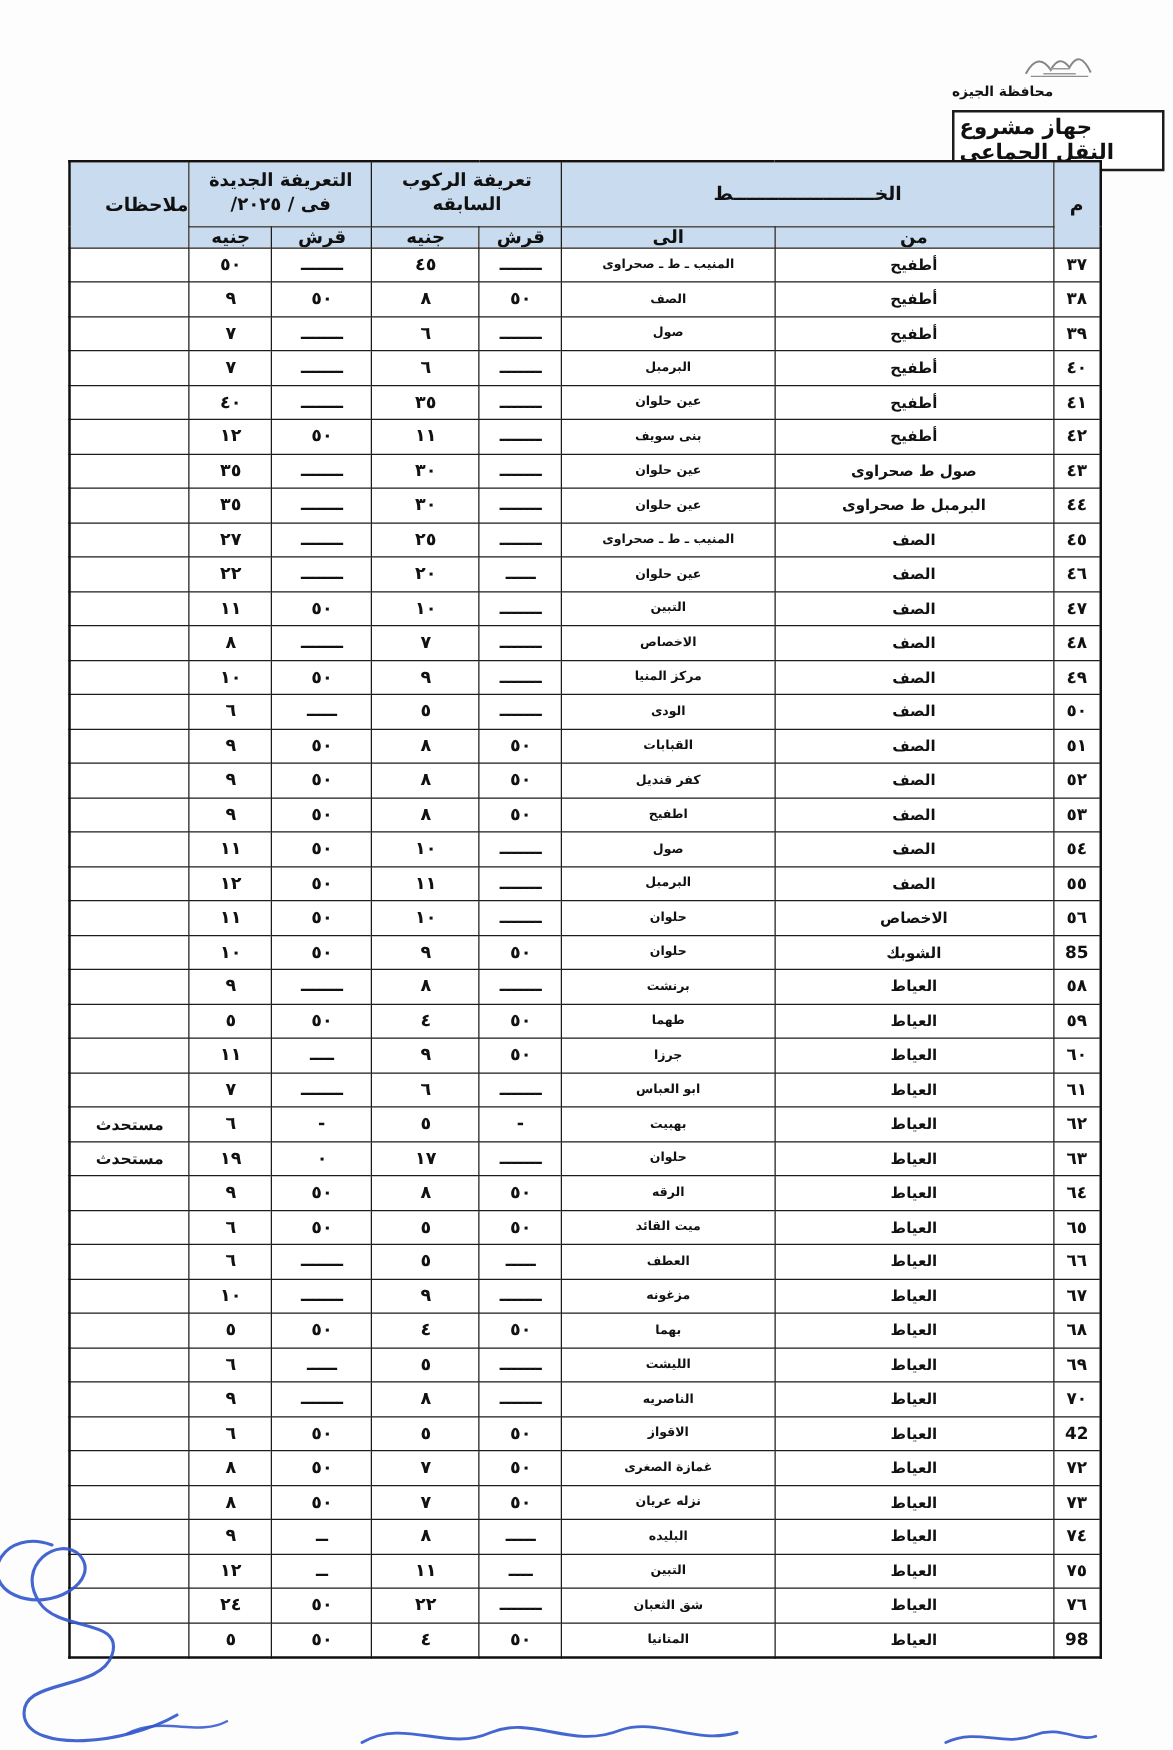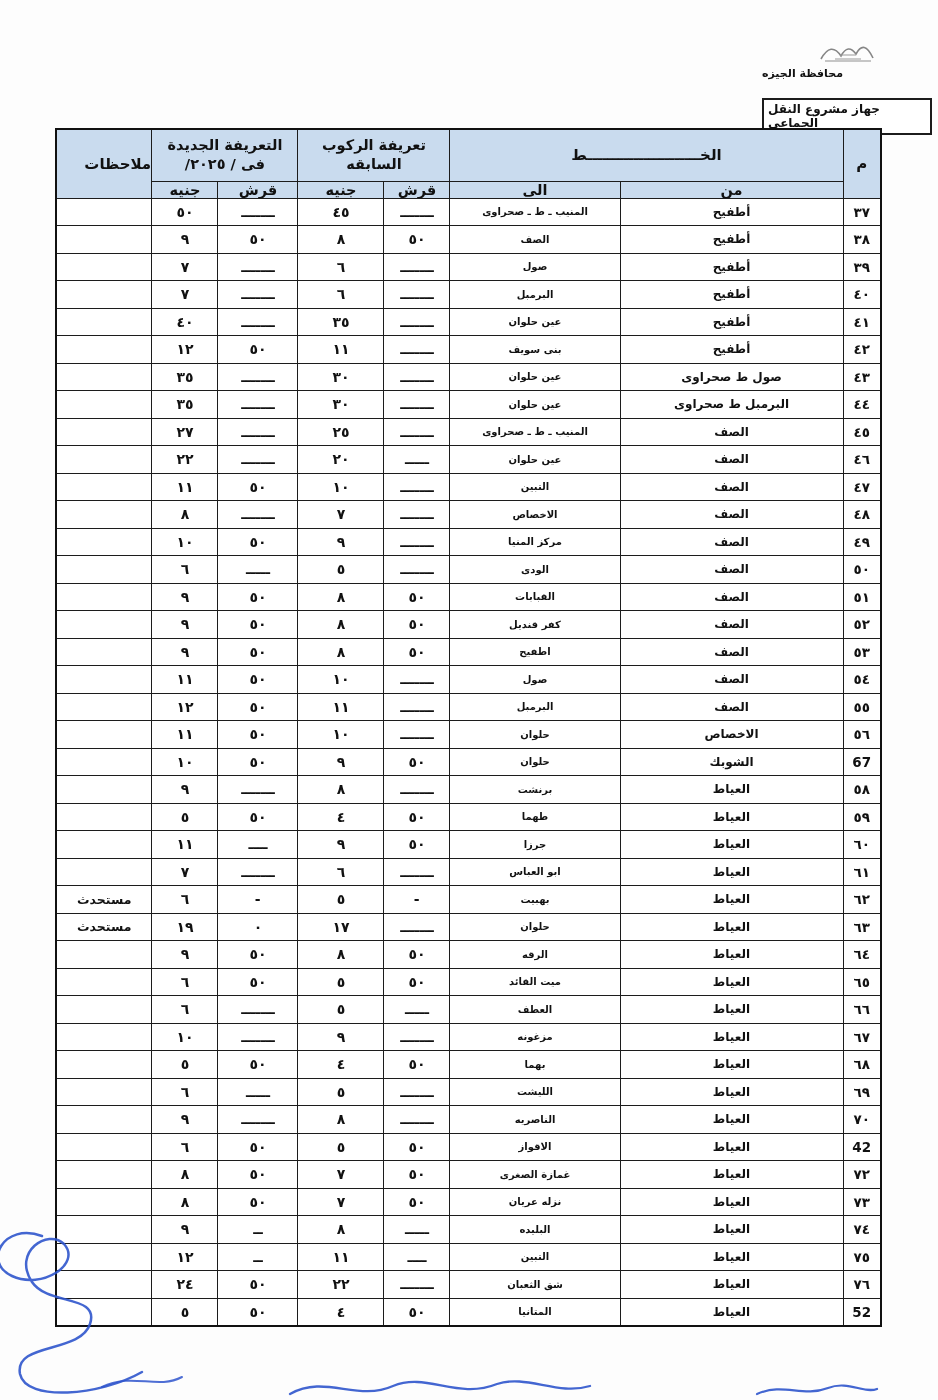--- a/index.html
+++ b/index.html
@@ -9,21 +9,21 @@
     background:#fdfdfd; color:#111;
     font-family:"DejaVu Sans", sans-serif;
     direction:rtl;
   }
   .page { position:absolute; inset:0; }
 
   
   .letterhead { position:absolute; top:34px; right:6px; width:170px; text-align:left; }
   .logo { height:32px; display:flex; justify-content:center; }
   .org1 { font-size:11px; font-weight:700; margin-top:1px; }
-  .org2 { font-size:12px; font-weight:700; border:2px solid #1c1c1c; padding:2px 4px 3px; margin-top:18px; background:#fff; }
+  .org2 { font-size:17px; font-weight:700; border:2px solid #1c1c1c; padding:2px 4px 3px; margin-top:8px; background:#fff; }
 
   
   table.fares {
     position:absolute; top:128px; right:56px; width:825px;
     border-collapse:collapse; table-layout:fixed; direction:rtl;
     background:#fff;
   }
   .fares th, .fares td {
     border:1px solid #1c1c1c;
     font-weight:700; text-align:center; vertical-align:middle;
@@ -295,21 +295,21 @@
           <td class="c-m">٥٦</td>
           <td class="c-from">الاخصاص</td>
           <td class="c-to">حلوان</td>
           <td class="c-prev_q">ـــــــ</td>
           <td class="c-prev_g">١٠</td>
           <td class="c-new_q">٥٠</td>
           <td class="c-new_g">١١</td>
           <td class="c-notes"></td>
         </tr>
         <tr>
-          <td class="c-m">67</td>
+          <td class="c-m">85</td>
           <td class="c-from">الشوبك</td>
           <td class="c-to">حلوان</td>
           <td class="c-prev_q">٥٠</td>
           <td class="c-prev_g">٩</td>
           <td class="c-new_q">٥٠</td>
           <td class="c-new_g">١٠</td>
           <td class="c-notes"></td>
         </tr>
         <tr>
           <td class="c-m">٥٨</td>
@@ -495,21 +495,21 @@
           <td class="c-m">٧٦</td>
           <td class="c-from">العياط</td>
           <td class="c-to">شق الثعبان</td>
           <td class="c-prev_q">ـــــــ</td>
           <td class="c-prev_g">٢٢</td>
           <td class="c-new_q">٥٠</td>
           <td class="c-new_g">٢٤</td>
           <td class="c-notes"></td>
         </tr>
         <tr>
-          <td class="c-m">52</td>
+          <td class="c-m">98</td>
           <td class="c-from">العياط</td>
           <td class="c-to">المتانيا</td>
           <td class="c-prev_q">٥٠</td>
           <td class="c-prev_g">٤</td>
           <td class="c-new_q">٥٠</td>
           <td class="c-new_g">٥</td>
           <td class="c-notes"></td>
         </tr>
       </tbody>
   </table>

